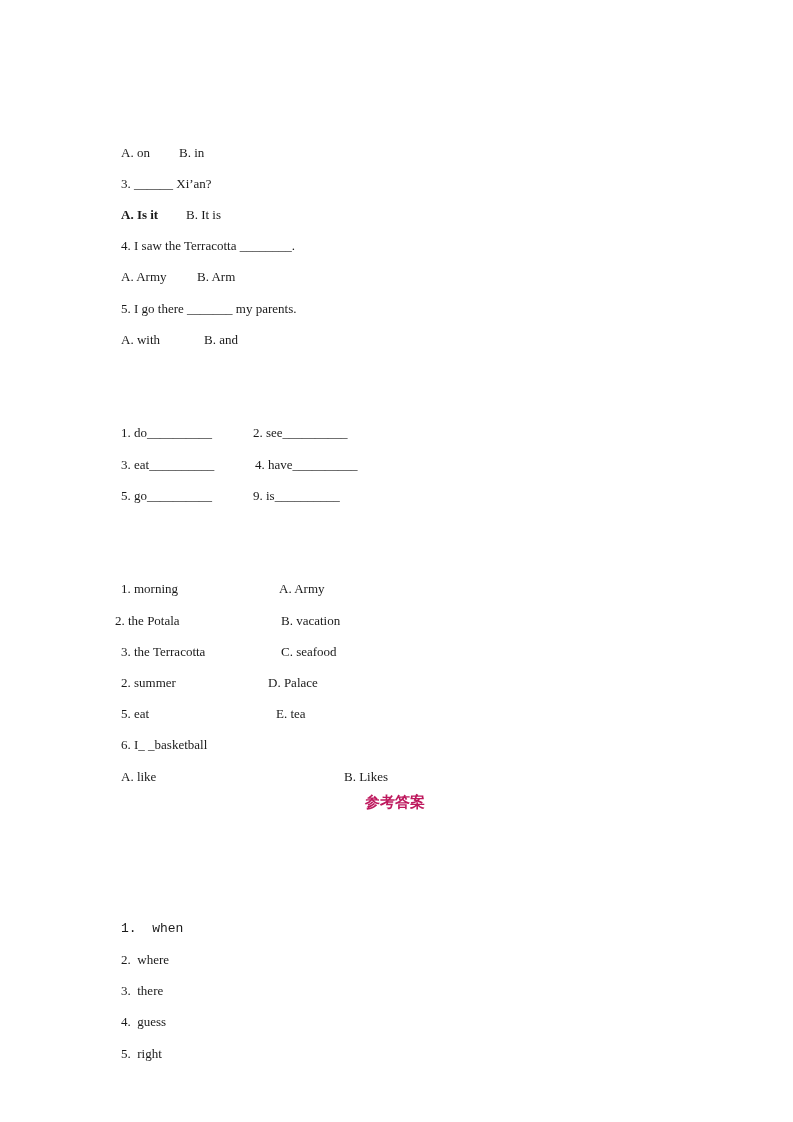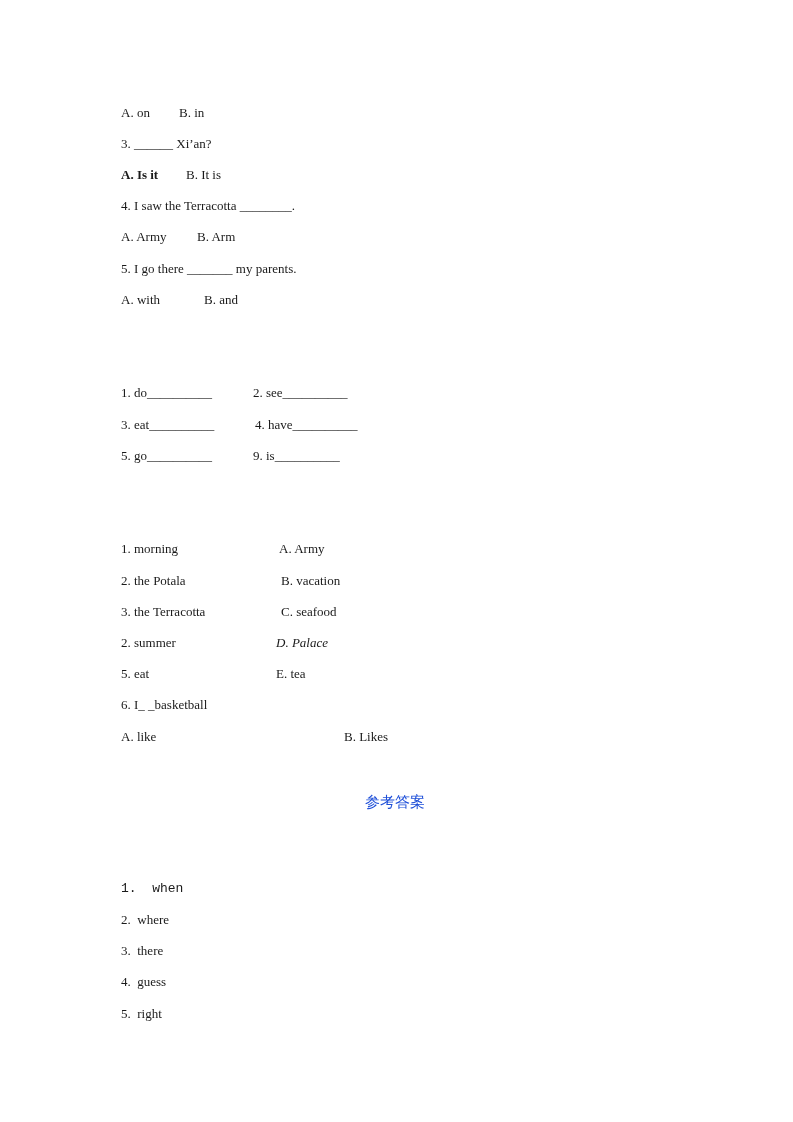--- a/index.html
+++ b/index.html
@@ -14,27 +14,28 @@
       overflow: hidden;
       font-family: "Liberation Serif", "DejaVu Serif", serif;
       font-size: 13px;
       color: #1a1a1a;
     }
     .line {
       position: absolute;
       white-space: pre;
       line-height: 16px;
       height: 16px;
+      margin-top: 40px;
     }
     .heading {
       position: absolute;
       font-family: "DejaVu Sans", "Liberation Sans", sans-serif;
-      font-weight: normal;
+      font-weight: bold;
       font-size: 15px;
-      color: #1d4ed8;
+      color: #be185d;
       white-space: pre;
       line-height: 18px;
     }
   </style>
 </head>
 <body>
 
 <div>
   <span class="line" style="left:121px; top:105px;">A. on</span>
   <span class="line" style="left:179px; top:105px;">B. in</span>
@@ -58,28 +59,28 @@
   <span class="line" style="left:121px; top:417px;">3. eat__________</span>
   <span class="line" style="left:255px; top:417px;">4. have__________</span>
   <span class="line" style="left:121px; top:448px;">5. go__________</span>
   <span class="line" style="left:253px; top:448px;">9. is__________</span>
 </div>
 
 <div>
   <span class="line" style="left:121px; top:541px;">1. morning</span>
   <span class="line" style="left:279px; top:541px;">A. Army</span>
 
-  <span class="line" style="left:121px; top:573px;">2. the Potala</span>
+  <span class="line" style="left:115px; top:573px;">2. the Potala</span>
   <span class="line" style="left:281px; top:573px;">B. vacation</span>
 
   <span class="line" style="left:121px; top:604px;">3. the Terracotta</span>
   <span class="line" style="left:281px; top:604px;">C. seafood</span>
 
   <span class="line" style="left:121px; top:635px;">2. summer</span>
-  <span class="line" style="left:276px; top:635px;font-style:italic;">D. Palace</span>
+  <span class="line" style="left:268px; top:635px;">D. Palace</span>
 
   <span class="line" style="left:121px; top:666px;">5. eat</span>
   <span class="line" style="left:276px; top:666px;">E. tea</span>
 
   <span class="line" style="left:121px; top:697px;">6. I_ _basketball</span>
   <span class="line" style="left:121px; top:729px;">A. like</span>
   <span class="line" style="left:344px; top:729px;">B. Likes</span>
 </div>
 
 <div>

